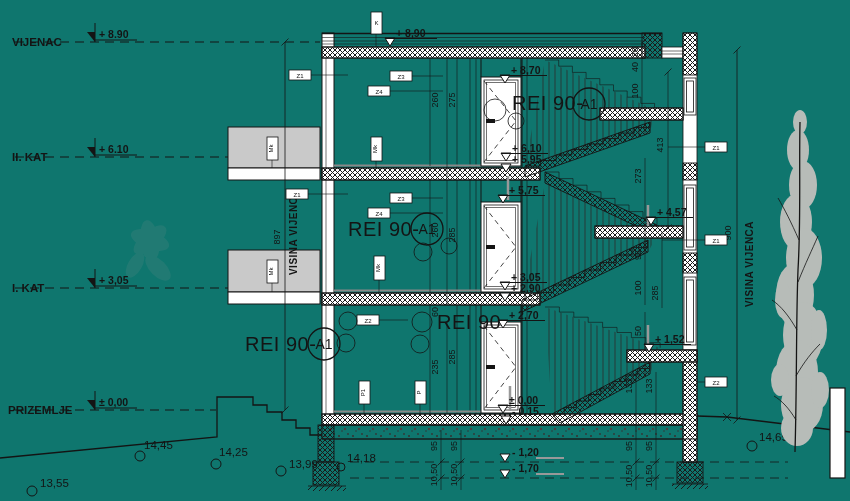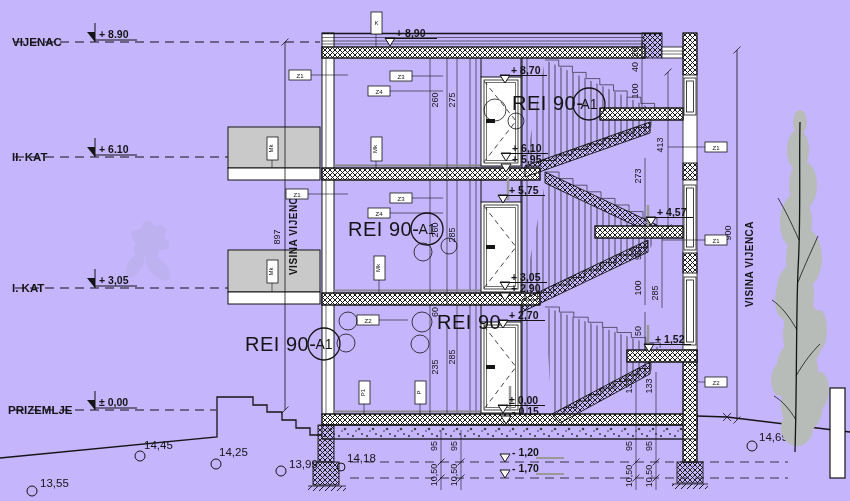--- a/index.html
+++ b/index.html
@@ -1,16 +1,16 @@
 <!DOCTYPE html>
 <html><head>
 <meta charset="utf-8">
 <style>
   html,body{margin:0;padding:0;background:#fff}
-  .stage{width:850px;height:501px;position:relative;overflow:hidden;background:#c4b5fd}
+  .stage{width:850px;height:501px;position:relative;overflow:hidden;background:#0f766e}
   text{font-family:"Liberation Sans","DejaVu Sans",sans-serif;fill:#141414}
   .lvl{font-size:11.5px;font-weight:bold}
   .flag{font-size:10.5px;font-weight:bold}
   .dim{font-size:9px}
   .tag{font-size:6px;text-anchor:middle}
   .spot{font-size:11.5px}
   .rei{font-size:20px;letter-spacing:.5px}
   .a1{font-size:14px;text-anchor:middle}
   .rot{text-anchor:middle}
   .vv{font-size:10px;font-weight:bold;text-anchor:middle;letter-spacing:.5px}

